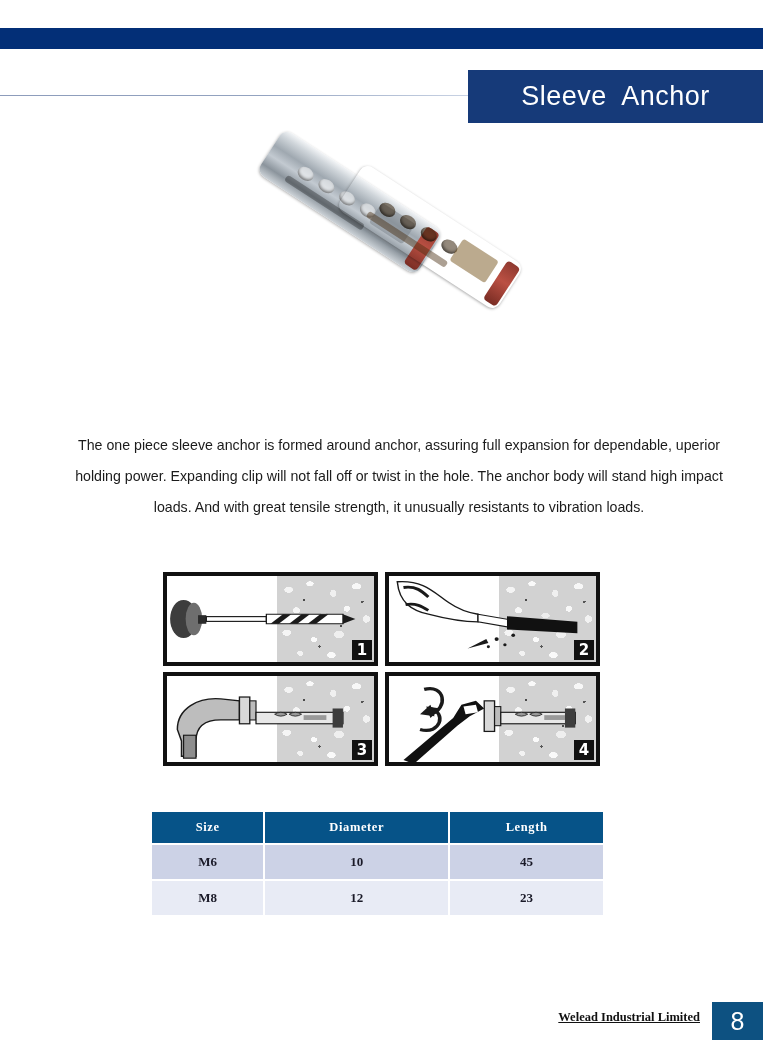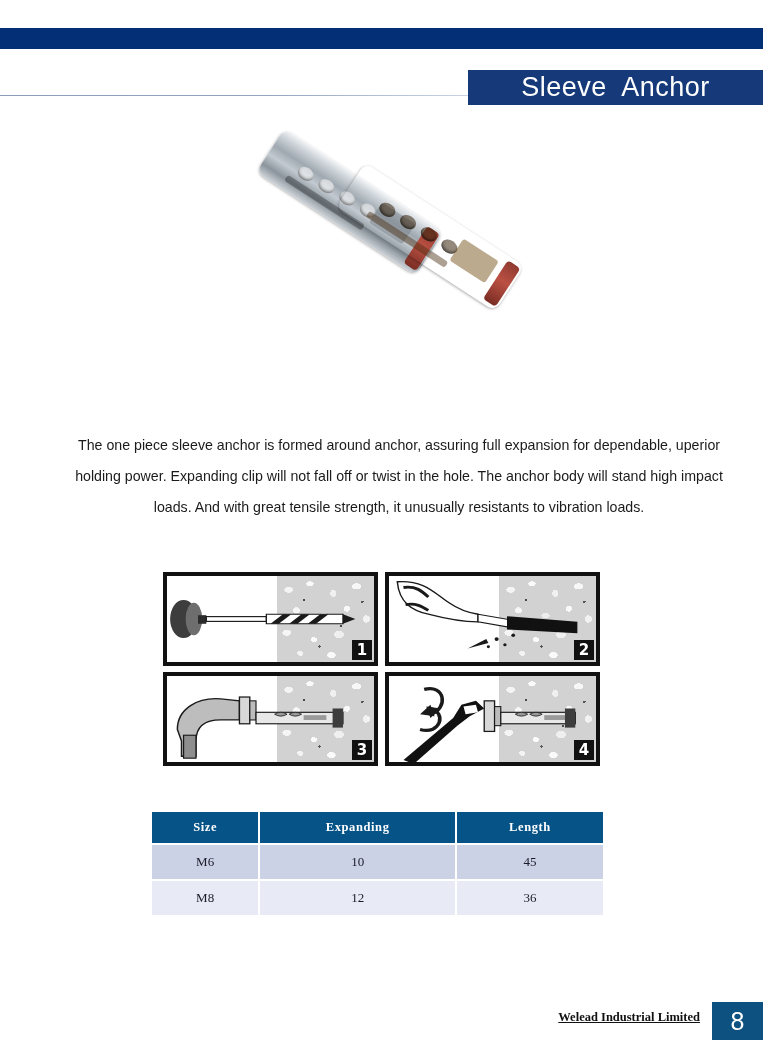--- a/index.html
+++ b/index.html
@@ -24,21 +24,21 @@
   }
   #header-rule {
     position: absolute;
     left: 0; top: 95px;
     width: 470px; height: 1px;
     background: linear-gradient(to right, #8d9cbb 0%, #93a3c0 55%, #c9d3e4 100%);
   }
   #title-box {
     position: absolute;
     left: 468px; top: 70px;
-    width: 295px; height: 35px;
+    width: 295px; height: 53px;
     background: #163a79;
     display: flex;
     align-items: center;
     justify-content: center;
   }
   #title-text {
     color: #ffffff;
     font-size: 27px;
     font-weight: 400;
     letter-spacing: 0.5px;
@@ -200,20 +200,21 @@
     font-weight: bold;
     letter-spacing: 0.6px;
     padding: 8px 12px;
     text-align: center;
   }
   #spec-table td {
     font-size: 13px;
     color: #1a1a28;
     padding: 9px 14px;
     text-align: center;
+    font-weight: bold;
   }
   #spec-table tbody tr:nth-child(odd) td { background: #ccd2e6; }
   #spec-table tbody tr:nth-child(even) td { background: #e8ebf5; }
 
   
   #footer-company {
     position: absolute;
     right: 63px; top: 1010px;
     font-family: "Liberation Serif", serif;
     font-size: 12.5px;
@@ -343,34 +344,34 @@
     </svg>
     <div class="step-num">4</div>
   </div>
 
 </div>
 
 <table id="spec-table">
   <thead>
     <tr>
       <th>Size</th>
-      <th>Expanding</th>
+      <th>Diameter</th>
       <th>Length</th>
     </tr>
   </thead>
   <tbody>
     <tr>
       <td>M6</td>
       <td>10</td>
       <td>45</td>
     </tr>
     <tr>
       <td>M8</td>
       <td>12</td>
-      <td>36</td>
+      <td>23</td>
     </tr>
   </tbody>
 </table>
 
 <div id="footer-company">Welead Industrial Limited</div>
 <div id="page-box">
   <span id="page-number">8</span>
 </div>
 
 </body></html>

